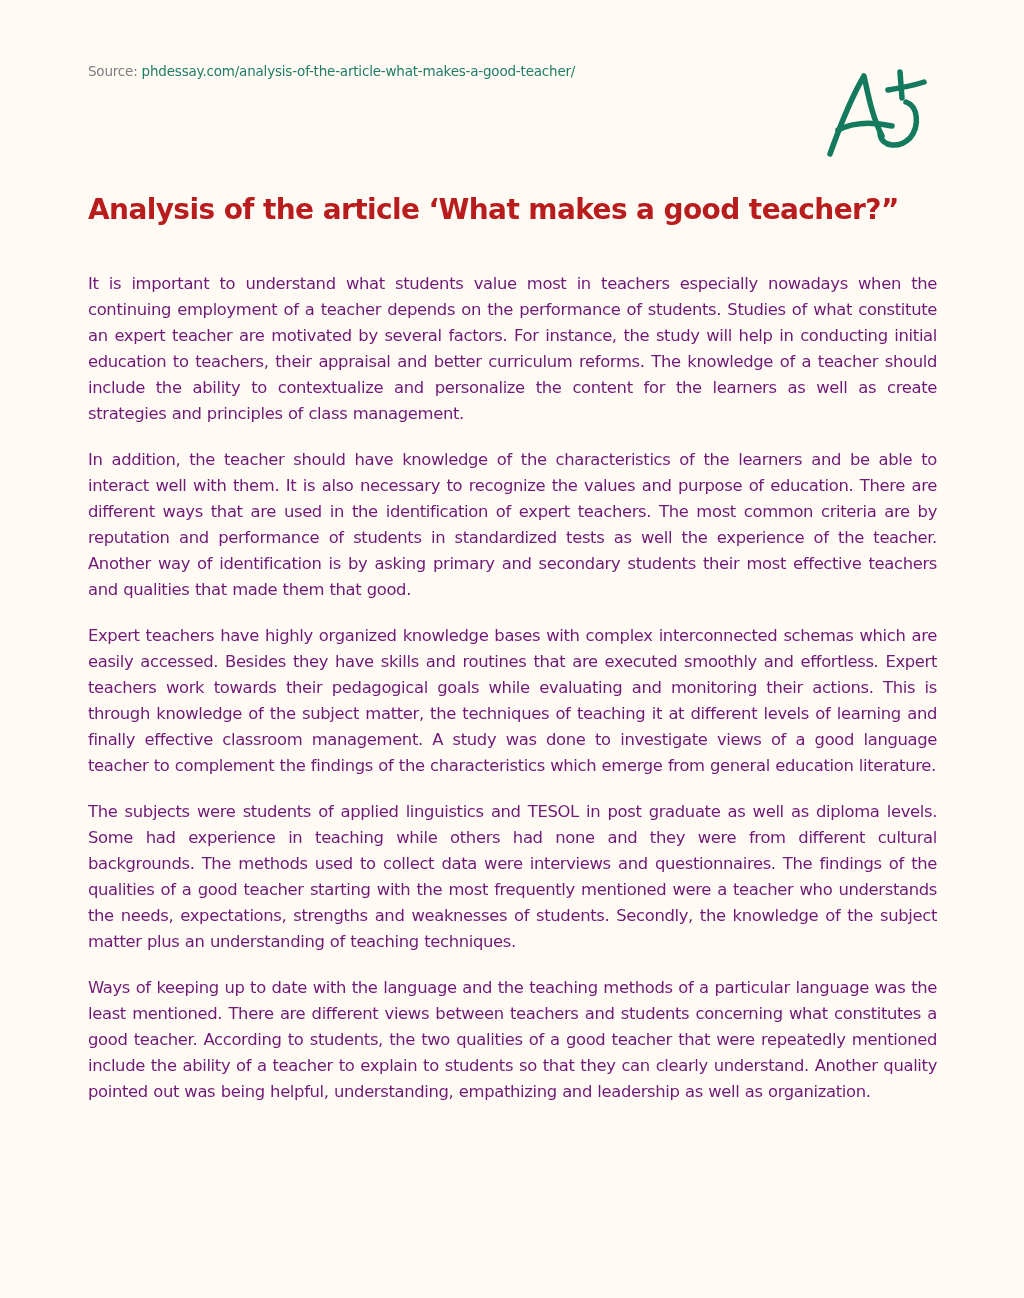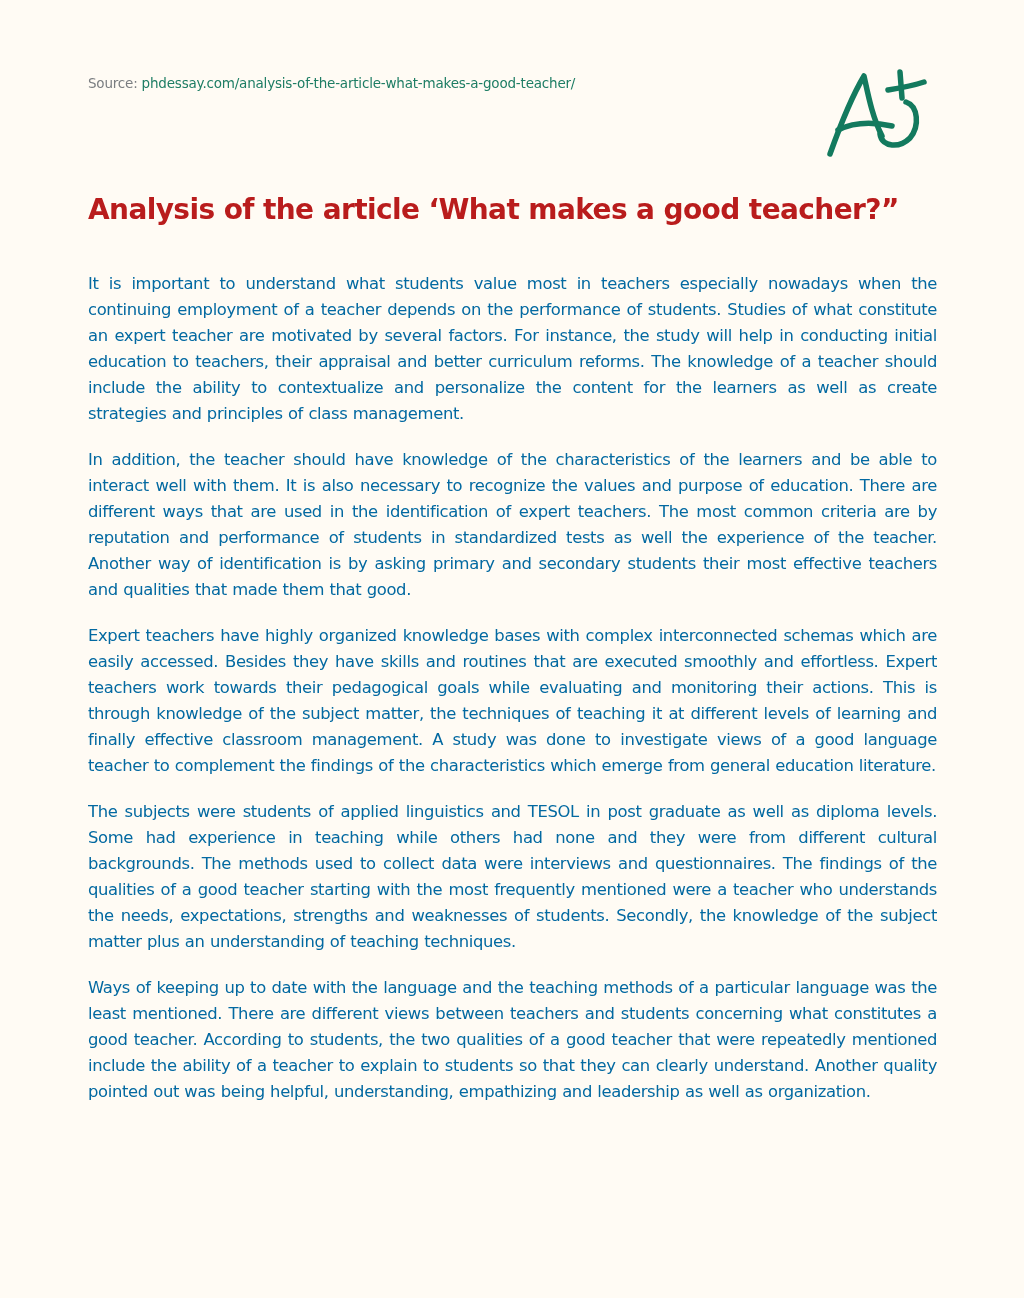--- a/index.html
+++ b/index.html
@@ -23,21 +23,21 @@
     .brand {
       font-family: "DejaVu Sans", sans-serif;
       font-size: 23px;
       font-weight: bold;
       color: #3e4147;
       letter-spacing: -0.3px;
       line-height: 32px;
       margin: 0;
     }
     .source {
-      margin-top: 24px;
+      margin-top: 12px;
       font-size: 13.5px;
       line-height: 18px;
       color: #7a7d80;
       white-space: nowrap;
       letter-spacing: -0.2px;
     }
     .source a {
       color: #1e7d64;
       text-decoration: none;
     }
@@ -67,21 +67,21 @@
       top: 271px;
       width: 849px;
       height: 978px;
       overflow: hidden;
     }
     .article p {
       margin: 0 0 20px 0;
       font-family: "DejaVu Sans", sans-serif;
       font-size: 16.4px;
       line-height: 26px;
-      color: #0369a1;
+      color: #701a75;
       text-align: justify;
       letter-spacing: -0.35px;
       word-spacing: 0.5px;
     }
   </style>
 </head>
 <body>
 
 <header class="header">
   <div class="source">

